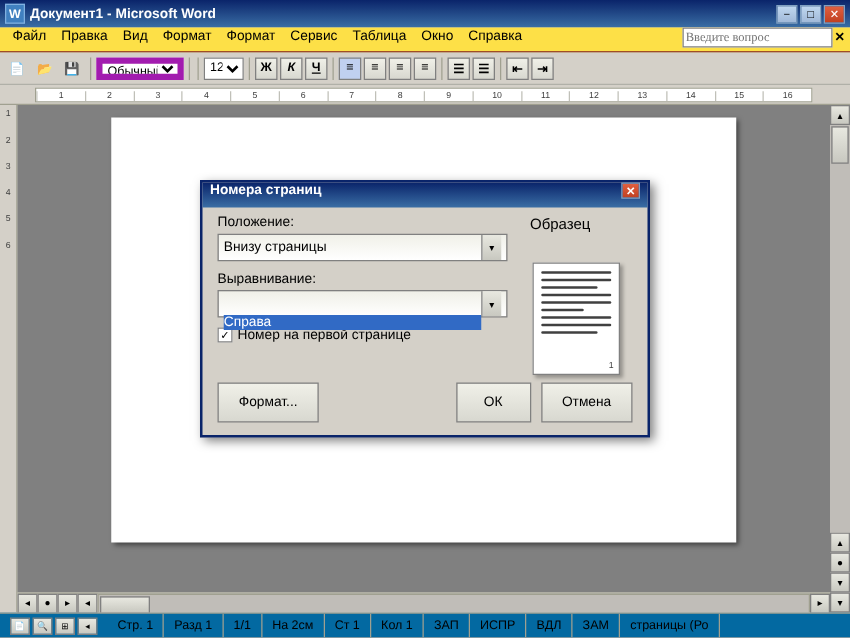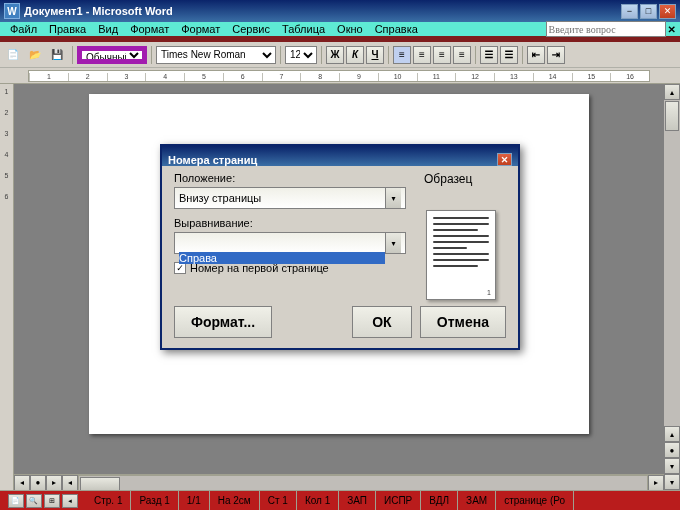--- a/index.html
+++ b/index.html
@@ -56,26 +56,26 @@
       color: #000;
       cursor: pointer;
     }
     .title-btn.close-btn {
       background: linear-gradient(to bottom, #e06040, #c04020);
       color: white;
     }
 
     
     .menu-bar {
-      background: #5eead4;
+      background: #fde047;
       height: 20px;
       display: flex;
-      align-items: center;
+      align-items: flex-start;
       padding: 0 4px;
-      border-bottom: 6px solid #7f1d1d;
+      border-bottom: 1px solid #7f1d1d;
     }
     .menu-item {
       padding: 1px 6px;
       font-size: 11px;
       cursor: pointer;
       color: #000;
     }
     .menu-search {
       margin-left: auto;
       display: flex;
@@ -237,21 +237,21 @@
     .scroll-thumb {
       width: 14px;
       height: 30px;
       background: linear-gradient(to bottom, #e8e8e0, #c8c8c0);
       border: 1px solid #808080;
       margin: 1px;
     }
 
     
     .status-bar {
-      background: #b91c1c;
+      background: #0369a1;
       height: 20px;
       border-top: 1px solid #a0a090;
       display: flex;
       align-items: center;
       padding: 0 4px;
       gap: 0;
     }
     .status-item {
       padding: 0 8px;
       font-size: 10px;
@@ -296,21 +296,21 @@
       background: #d4d0c8;
       border: 2px solid #0a246a;
       box-shadow: 3px 3px 8px rgba(0,0,0,0.5);
       width: 360px;
     }
     .dialog-title-bar {
       background: linear-gradient(to bottom, #0a246a, #3a6ea5);
       color: white;
       height: 20px;
       display: flex;
-      align-items: flex-end;
+      align-items: flex-start;
       padding: 0 6px;
       font-size: 11px;
       font-weight: bold;
     }
     .dialog-title-text {
       flex: 1;
     }
     .dialog-close-btn {
       width: 15px;
       height: 13px;
@@ -399,27 +399,26 @@
       display: flex;
       align-items: center;
       gap: 8px;
       padding: 0 12px 10px 12px;
     }
     .dialog-btn {
       height: 22px;
       padding: 15px 16px;
       border: 1px solid #808080;
       background: linear-gradient(to bottom, #f0f0e8, #d8d8d0);
-      font-size: 14px;
+      font-size: 11px;
       cursor: pointer;
       display: flex;
       align-items: center;
       justify-content: center;
       min-width: 60px;
-      font-weight: bold;
     }
 
     
     .page-preview {
       width: 70px;
       height: 90px;
       background: white;
       border: 1px solid #808080;
       position: relative;
       box-shadow: 2px 2px 3px rgba(0,0,0,0.3);
@@ -572,23 +571,20 @@
 
   <div class="toolbar">
     <div class="toolbar-btn">📄</div>
     <div class="toolbar-btn">📂</div>
     <div class="toolbar-btn">💾</div>
     <div class="toolbar-separator"></div>
     <select class="style-select">
       <option>Обычный</option>
     </select>
     <div class="toolbar-separator"></div>
-    <select class="font-select">
-      <option>Times New Roman</option>
-    </select>
     <div class="toolbar-separator"></div>
     <select class="size-select">
       <option>12</option>
     </select>
     <div class="toolbar-separator"></div>
     <div class="format-btn" style="font-weight:bold;">Ж</div>
     <div class="format-btn" style="font-style:italic;">К</div>
     <div class="format-btn" style="text-decoration:underline;">Ч</div>
     <div class="toolbar-separator"></div>
     <div class="format-btn" style="background:#c0d0f0;">≡</div>
@@ -739,16 +735,16 @@
     <div class="status-item">Стр. 1</div>
     <div class="status-item">Разд 1</div>
     <div class="status-item">1/1</div>
     <div class="status-item">На 2см</div>
     <div class="status-item">Ст 1</div>
     <div class="status-item">Кол 1</div>
     <div class="status-item">ЗАП</div>
     <div class="status-item">ИСПР</div>
     <div class="status-item">ВДЛ</div>
     <div class="status-item">ЗАМ</div>
-    <div class="status-item">странице (Ро</div>
+    <div class="status-item">страницы (Ро</div>
   </div>
 
 </div>
 
 </body></html>

